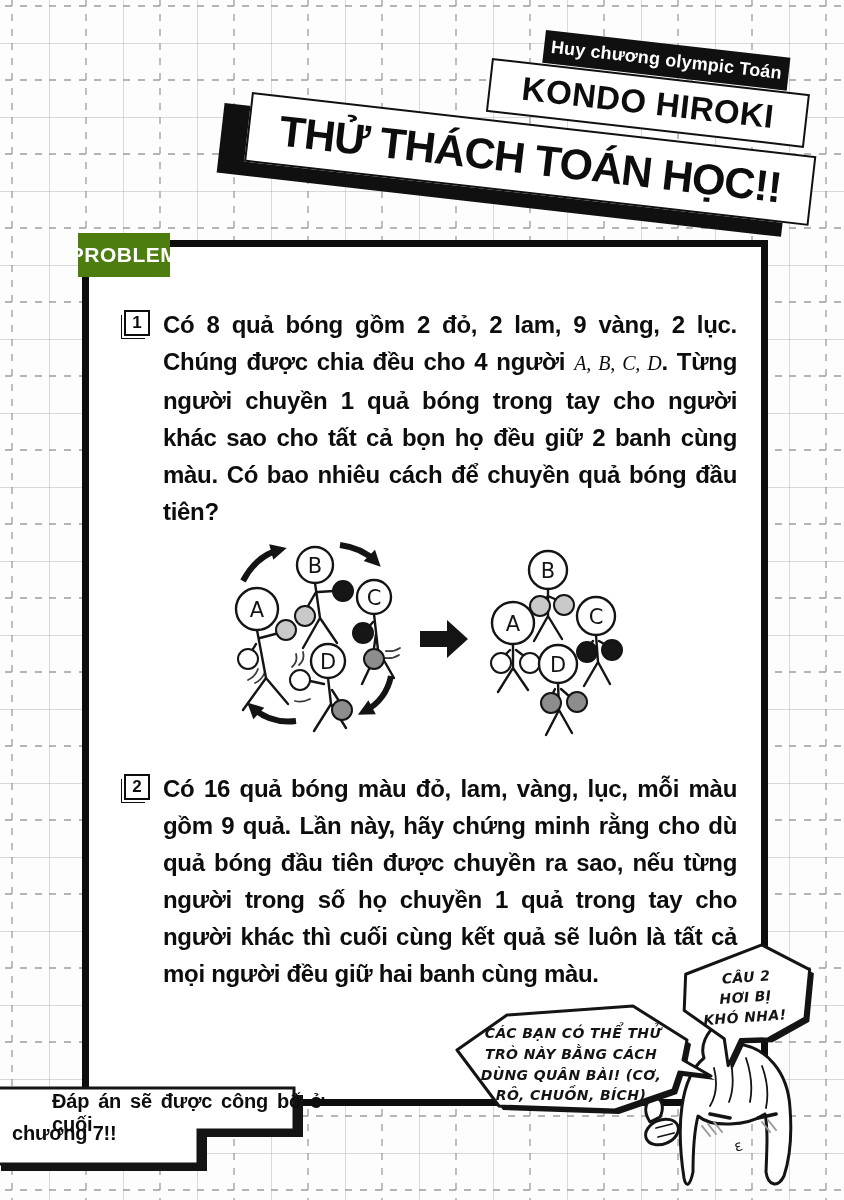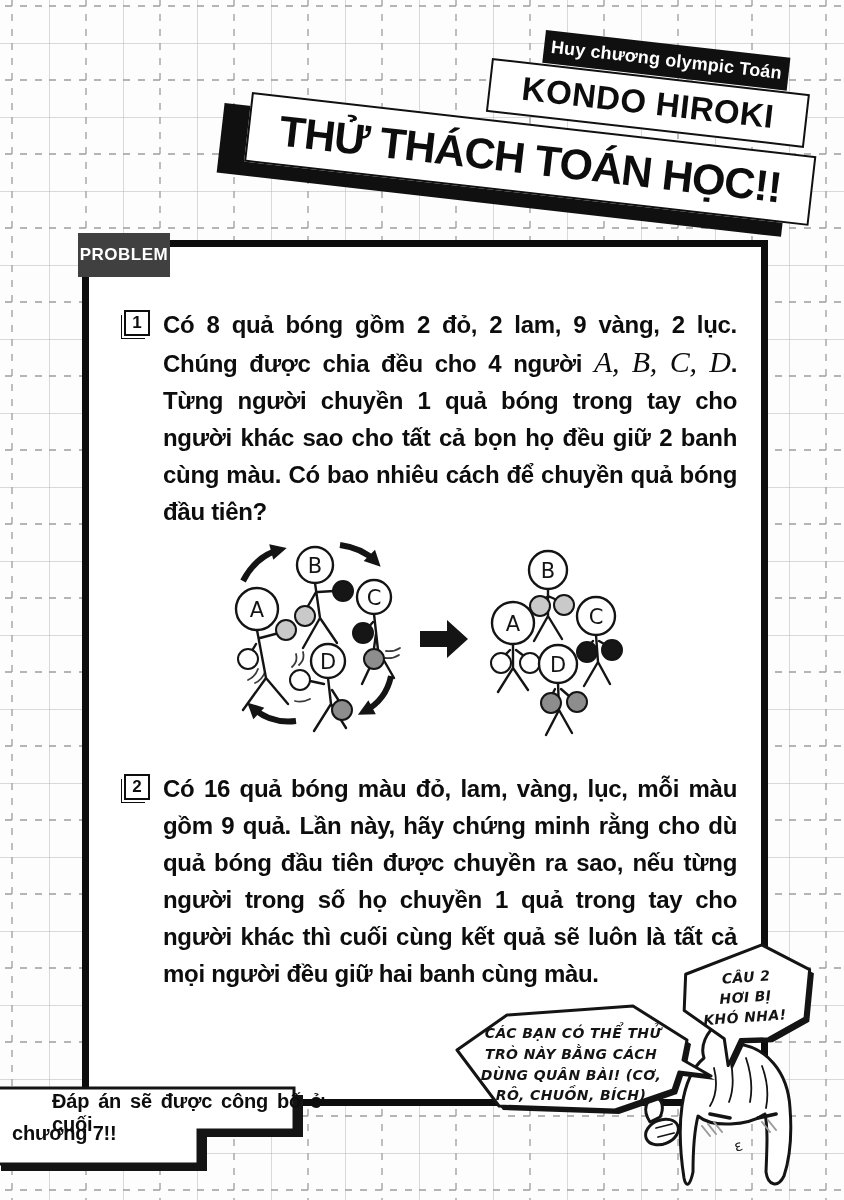--- a/index.html
+++ b/index.html
@@ -16,31 +16,31 @@
     transform:rotate(6.5deg);transform-origin:left top;display:flex;align-items:center;justify-content:center;
     font-size:33px;font-weight:bold;letter-spacing:.5px;z-index:5;box-sizing:border-box;}
   .banner-title{left:252px;top:92px;width:568px;height:70px;background:#fff;border:2px solid #101010;
     transform:rotate(6.5deg);transform-origin:left top;display:flex;align-items:center;justify-content:center;
     font-size:43px;font-weight:bold;letter-spacing:-1px;z-index:7;box-sizing:border-box;
     box-shadow:-26px 14px 0 #101010;white-space:nowrap;}
 
   
   .pbox{left:82px;top:240px;width:686px;height:866px;background:#fff;border:7px solid #0d0d0d;
     box-sizing:border-box;z-index:10;}
-  .plabel{left:78px;top:233px;width:92px;height:44px;background:#404040;color:#fff;display:flex;
-    align-items:center;justify-content:center;font-size:17px;font-weight:bold;letter-spacing:.5px;z-index:12;}
+  .plabel{left:78px;top:233px;width:92px;height:44px;background:#4d7c0f;color:#fff;display:flex;
+    align-items:center;justify-content:center;font-size:21px;font-weight:bold;letter-spacing:.5px;z-index:12;}
 
   .prow{display:flex;gap:13px;z-index:11;}
   .prow-1{left:124px;top:306px;width:618px;}
   .prow-2{left:124px;top:770px;width:618px;}
   .numbox{flex:0 0 auto;width:26px;height:26px;border:2.5px solid #0d0d0d;box-sizing:border-box;
     display:flex;align-items:center;justify-content:center;font-size:17px;font-weight:bold;margin-top:4px;
     box-shadow:-3px 3px 0 -1px #fff,-4px 4px 0 -1px #0d0d0d;background:#fff;}
   .ptext{width:574px;font-size:24px;font-weight:bold;line-height:37px;text-align:justify;letter-spacing:-.3px;}
-  .ptext i{font-family:"Liberation Serif","DejaVu Serif",serif;font-weight:500;font-size:30px;}
+  .ptext i{font-family:"Liberation Serif","DejaVu Serif",serif;font-weight:500;font-size:20px;}
 
   
   .diag{left:150px;top:518px;z-index:11;}
   .limb{stroke:#141414;stroke-width:2.4;fill:none;stroke-linecap:round;}
   .head{fill:#fff;stroke:#141414;stroke-width:2.4;}
   .ball{stroke:#141414;stroke-width:2;}
   .hlabel{font-family:"DejaVu Sans",sans-serif;font-size:21px;text-anchor:middle;fill:#141414;}
   .carrow{stroke:#141414;stroke-width:6;fill:none;stroke-linecap:butt;}
   .mark{stroke:#3a3a3a;stroke-width:1.8;fill:none;stroke-linecap:round;}
 

